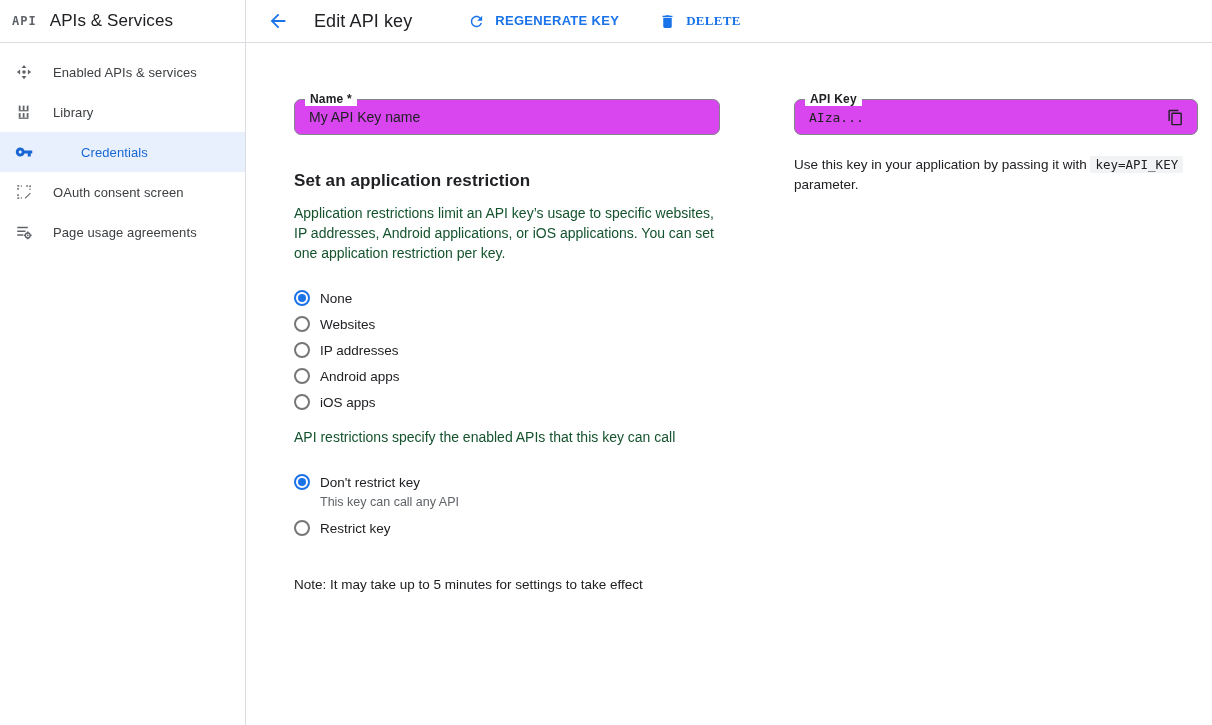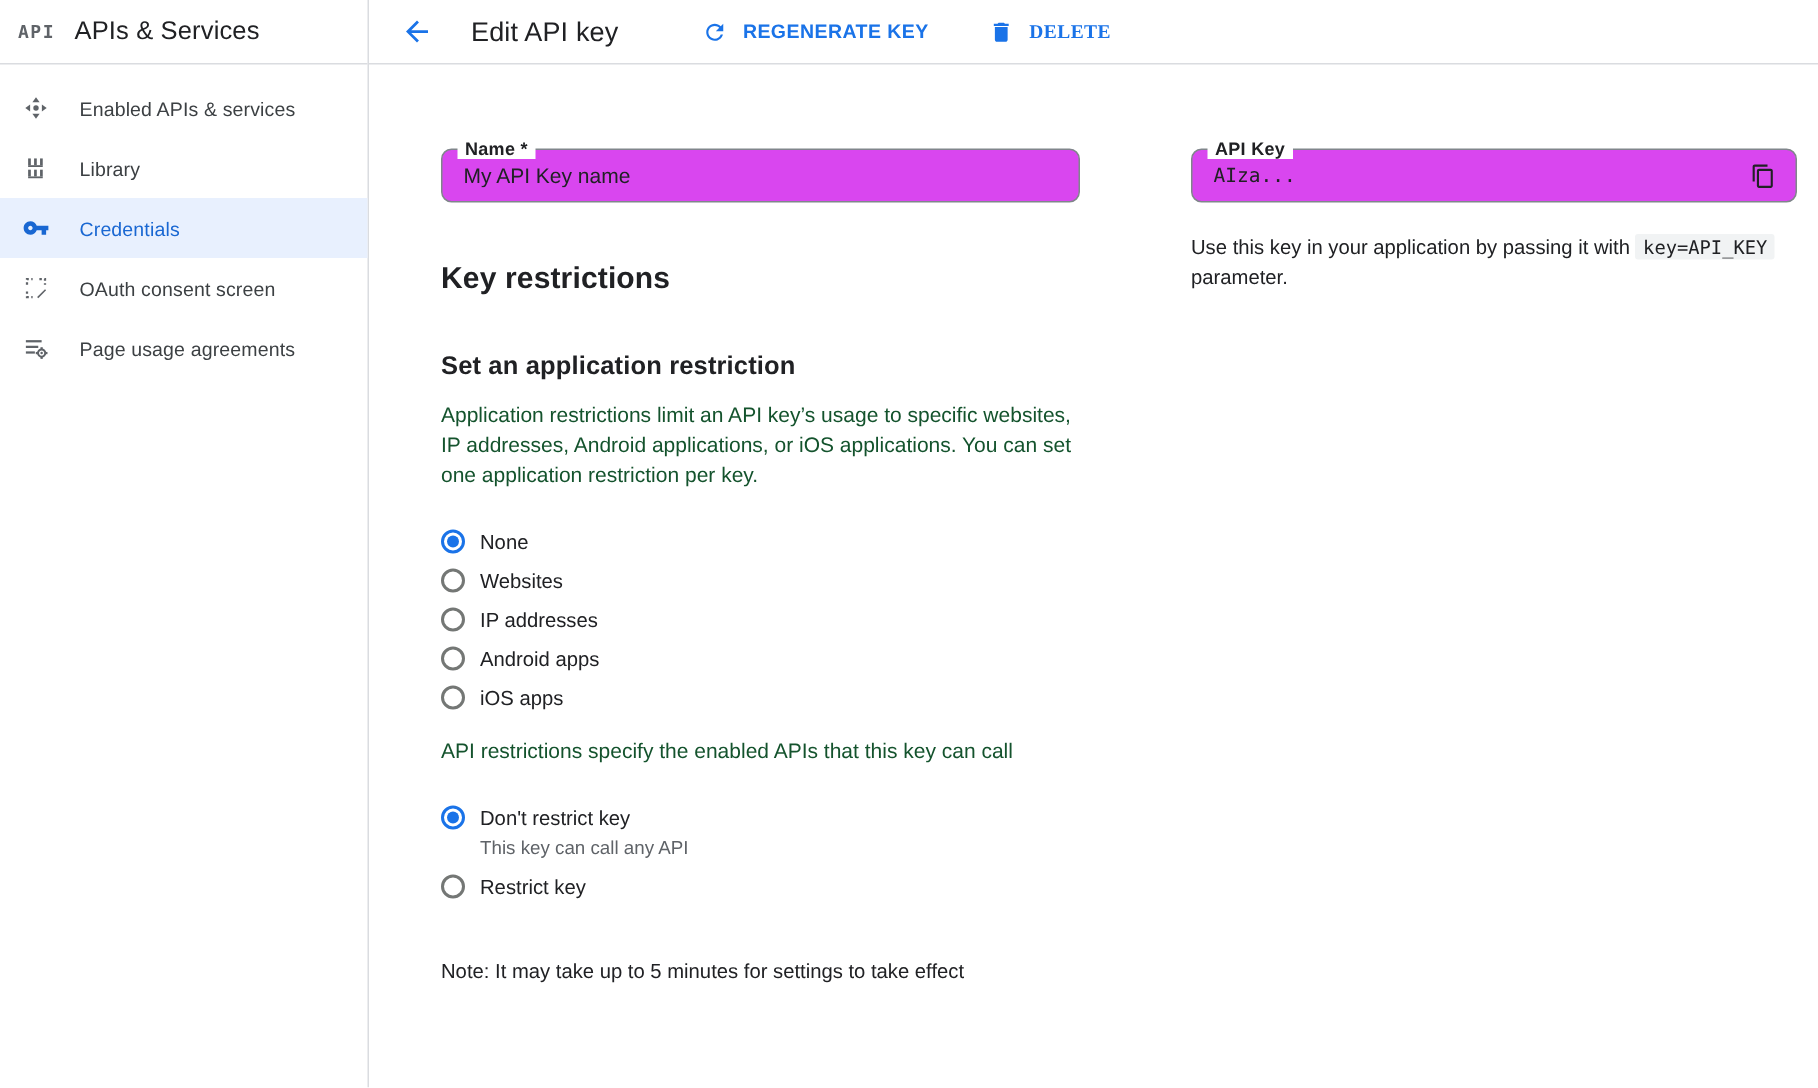--- a/index.html
+++ b/index.html
@@ -9,21 +9,21 @@
 
   
   .sidebar { width:246px; min-width:246px; height:100%; border-right:1px solid #dadce0; background:#fff; }
   .sidebar-header { height:43px; display:flex; align-items:center; padding-left:12px; border-bottom:1px solid #dadce0; }
   .logo { font-family:"DejaVu Sans Mono", monospace; font-weight:bold; font-size:12px; color:#5f6368; letter-spacing:1px; }
   .app-title { font-size:17px; color:#202124; margin-left:13px; letter-spacing:.1px; }
   .nav { padding-top:9px; }
   .nav-item { height:40px; display:flex; align-items:center; padding-left:14px; cursor:pointer;text-align:right; }
   .nav-item .nav-icon { width:20px; height:20px; display:flex; align-items:center; justify-content:center; }
   .nav-item .nav-label { margin-left:19px; font-size:13px; color:#3c4043; letter-spacing:.1px; }
-  .nav-item.selected { background:#e8f0fe; }
+  .nav-item.selected { background:#e8f0fe;gap:28px; }
   .nav-item.selected .nav-label { color:#1967d2; }
 
   
   .main { flex:1; display:flex; flex-direction:column; }
   .topbar { height:43px; min-height:43px; display:flex; align-items:center; border-bottom:1px solid #dadce0; }
   .back-btn { margin-left:18px; width:28px; height:28px; display:flex; align-items:center; justify-content:center; cursor:pointer; }
   .page-title { font-size:18px; color:#202124; margin-left:22px; letter-spacing:.1px; }
   .action-btn { display:flex; cursor:pointer; margin-left:56px; }
   .action-btn.delete { margin-left:40px;font-family:Liberation Serif, serif; }
   .action-btn .action-label { color:#1a73e8; font-size:13px; font-weight:bold; letter-spacing:.3px; margin-left:10px; }
@@ -172,21 +172,20 @@
 
     <div class="content">
 
       <div class="col-left">
 
         <div class="field">
           <span class="field-label">Name *</span>
           <span class="field-value">My API Key name</span>
         </div>
 
-        <div class="h1">Key restrictions</div>
 
         <div class="h2">Set an application restriction</div>
         <div class="para">Application restrictions limit an API key’s usage to specific websites, IP addresses, Android applications, or iOS applications. You can set one application restriction per key.</div>
 
         <div class="radio-group">
           <div class="radio-row">
             <span class="radio checked"></span>
             <span class="radio-label">None</span>
           </div>
           <div class="radio-row">

